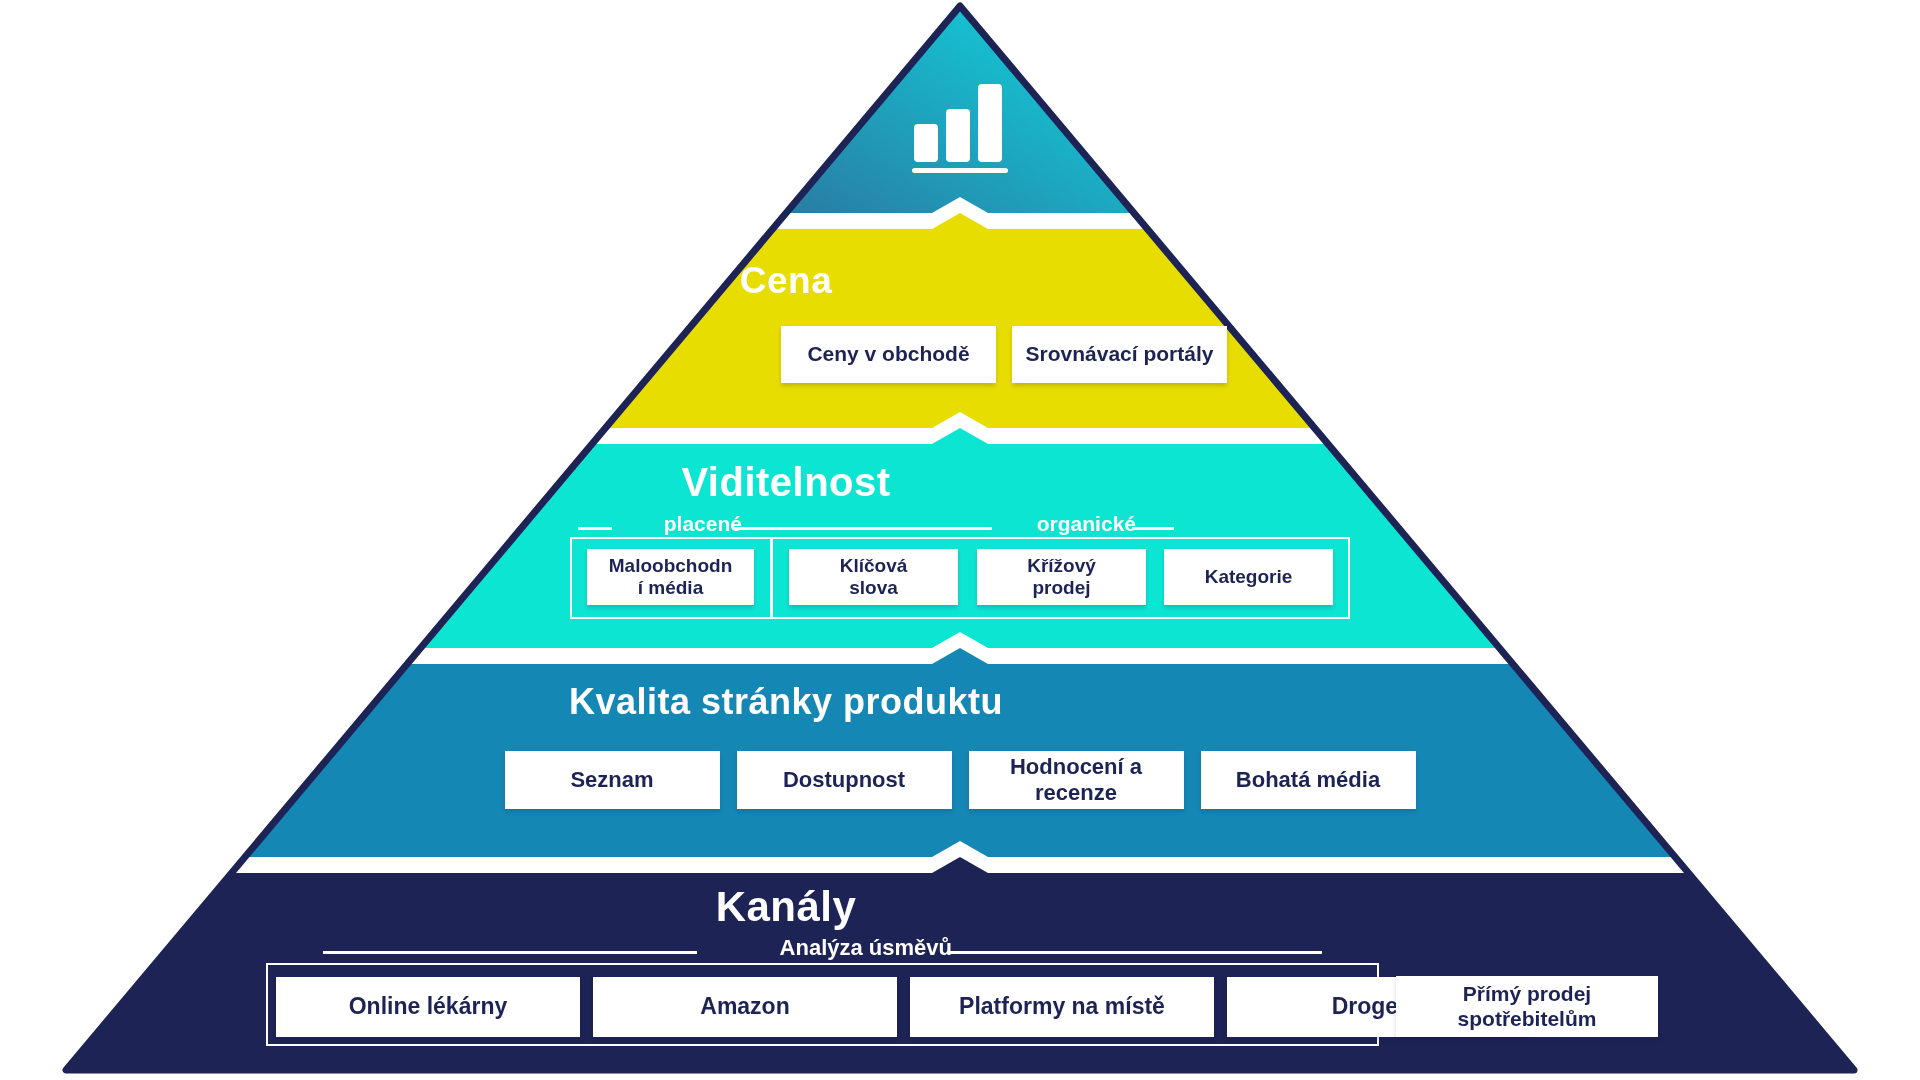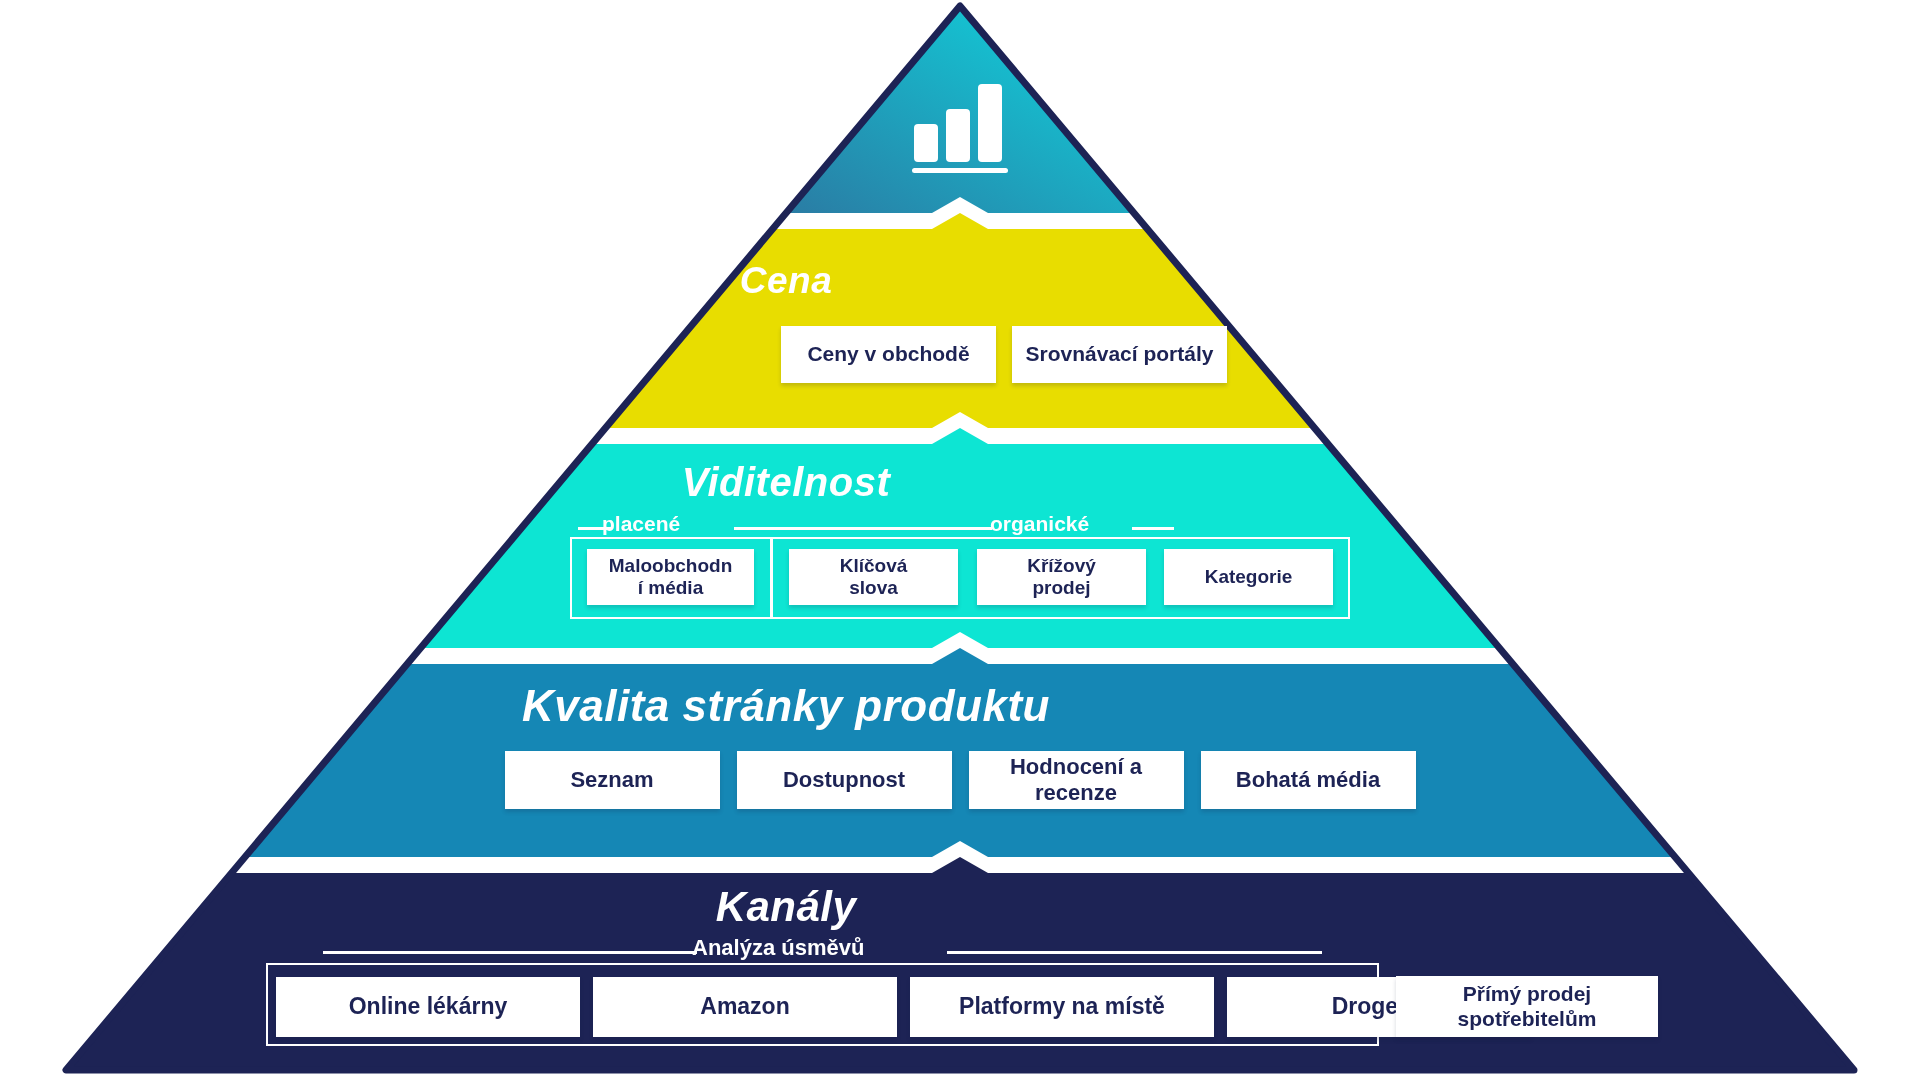--- a/index.html
+++ b/index.html
@@ -1,34 +1,34 @@
 <!DOCTYPE html>
 <html><head>
 <meta charset="utf-8">
 <style>
   html,body{margin:0;padding:0;background:#ffffff;}
   .stage{position:relative;width:1920px;height:1080px;overflow:hidden;
          font-family:"Liberation Sans","DejaVu Sans",sans-serif;}
   .bg{position:absolute;left:0;top:0;}
   .lvl-title{position:absolute;left:0;width:1572px;text-align:center;color:#ffffff;
-             font-weight:bold;letter-spacing:.5px;line-height:1;font-style:italic;}
+             font-weight:bold;letter-spacing:.5px;line-height:1;}
   .title-cena{top:262px;font-size:37px;}
   .title-vid{top:462px;font-size:40px;}
-  .title-kva{top:684px;font-size:44px;}
+  .title-kva{top:684px;font-size:36px;}
   .title-kan{top:886px;font-size:42px;}
   .item{background:#ffffff;color:#1D2355;font-weight:bold;display:flex;align-items:center;
         justify-content:center;text-align:center;white-space:pre-line;line-height:1.18;
         box-shadow:0 3px 4px rgba(20,25,60,.18);box-sizing:border-box;}
   .row{position:absolute;left:0;width:1920px;display:flex;justify-content:center;}
   .row-cena{top:326px;gap:16px;margin-left:44px;}
   .row-cena .item{width:215px;height:57px;font-size:21px;}
   .row-kva{top:751px;gap:17px;}
   .row-kva .item{width:215px;height:58px;font-size:22px;}
   .wline{position:absolute;background:#ffffff;height:3px;}
-  .glabel{position:absolute;color:#ffffff;font-weight:bold;text-align:left;line-height:1;}
+  .glabel{position:absolute;color:#ffffff;font-weight:bold;text-align:right;line-height:1;}
   .gbox{position:absolute;border:2px solid #ffffff;box-sizing:border-box;}
   .vdivider{position:absolute;width:3px;background:#ffffff;}
   
   .vid-item{position:absolute;height:56px;font-size:19px;}
   
   .kan-row{position:absolute;left:276px;top:977px;display:flex;gap:13px;}
   .kan-row .item{width:304px;height:60px;font-size:23px;}
   .kan-single{position:absolute;left:1396px;top:976px;width:262px;height:61px;font-size:21px;}
   
   .chart-icon{position:absolute;left:908px;top:82px;width:104px;height:92px;}

